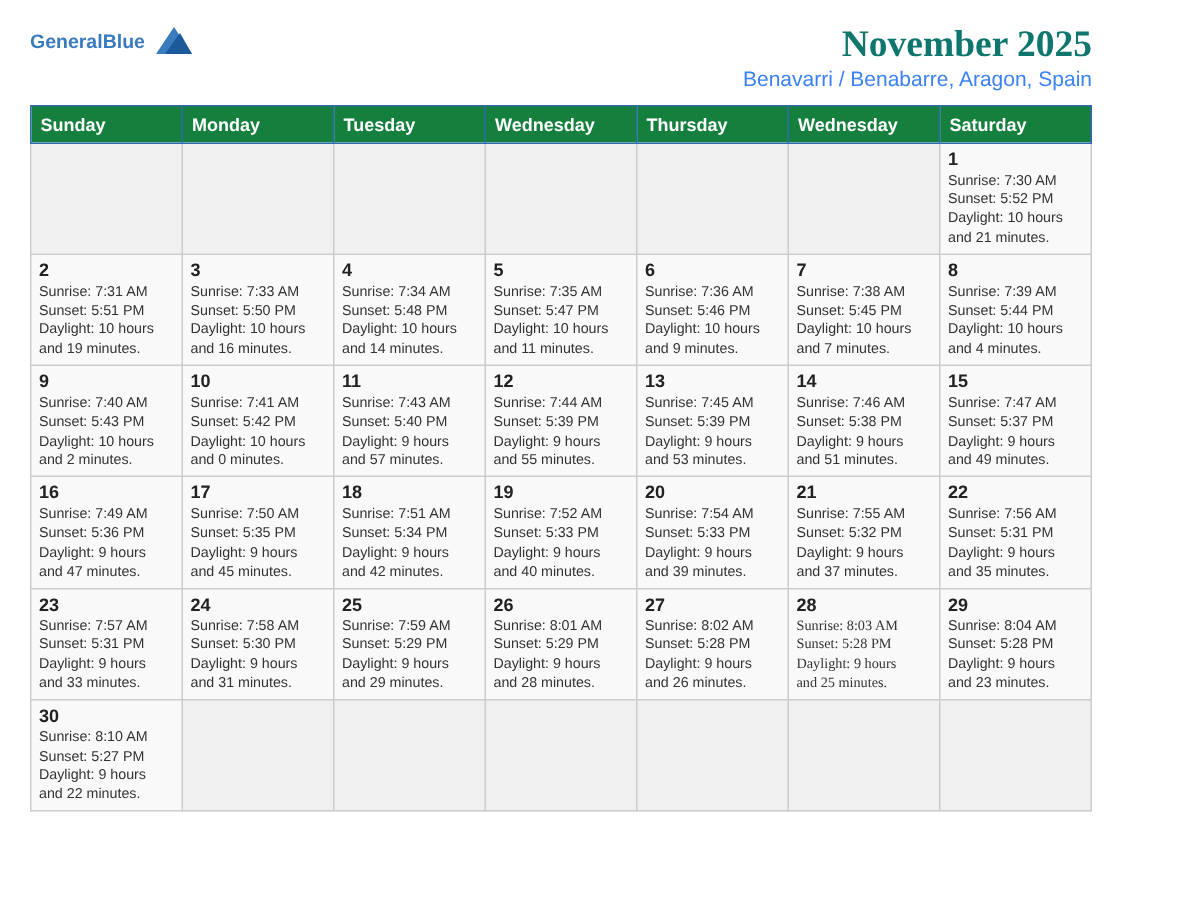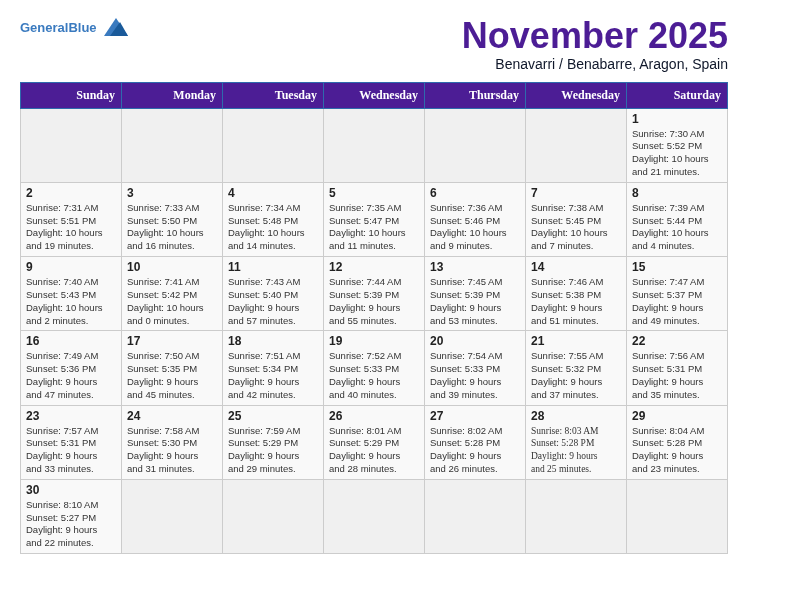--- a/index.html
+++ b/index.html
@@ -31,43 +31,43 @@
       color: #333;
       line-height: 1;
     }
     .logo-text span {
       color: #3a7abf;
     }
     .title-block {
       text-align: right;
     }
     .month-title {
-      font-size: 36px;
+      font-size: 25px;
       font-weight: bold;
-      color: #4c1d95;
+      color: #0f766e;
       line-height: 1.1;
+      font-family: Liberation Serif, serif;
     }
     .location {
       font-size: 14px;
-      color: #0f172a;
+      color: #3b82f6;
     }
     .calendar {
       width: 100%;
       border-collapse: collapse;
       table-layout: fixed;
     }
     .calendar th {
-      background: #4c1d95;
+      background: #15803d;
       color: #fff;
-      text-align: right;
+      text-align: left;
       padding: 5px 6px;
       font-size: 12px;
       font-weight: bold;
       border: 1px solid #2e6aad;
-      font-family: Liberation Serif, serif;
     }
     .calendar td {
       border: 1px solid #ccc;
       vertical-align: top;
       padding: 3px 5px;
       height: 72px;
       background: #f9f9f9;
       font-size: 10px;
       color: #333;
     }

